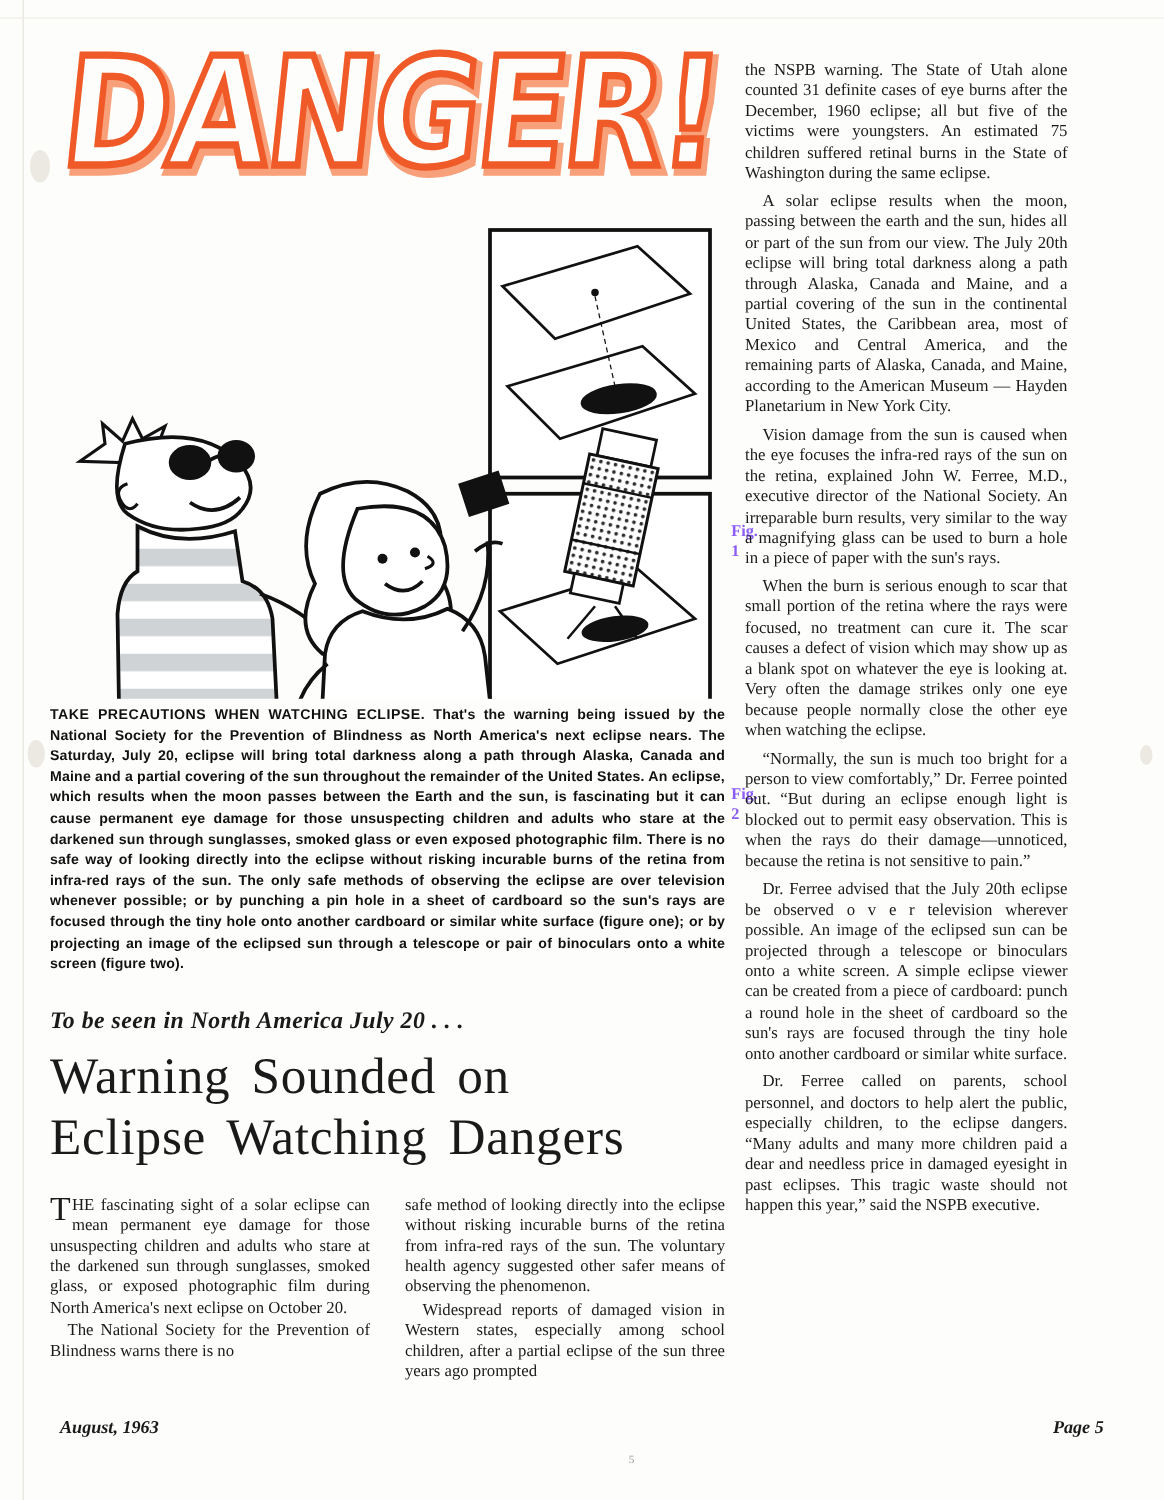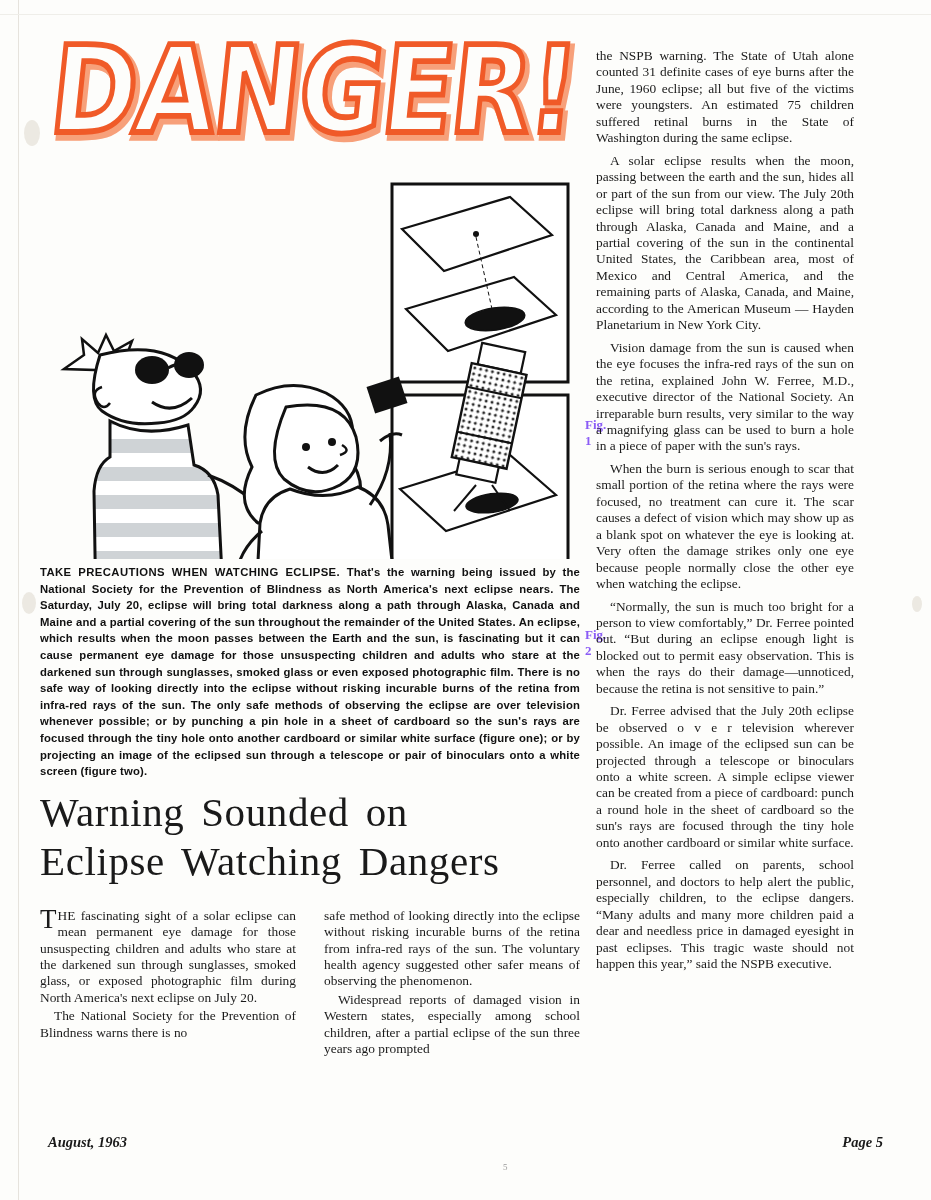--- a/index.html
+++ b/index.html
@@ -268,40 +268,41 @@
       </svg>
 
       <div class="fig-label" id="fig1-label">Fig. 1</div>
       <div class="fig-label" id="fig2-label">Fig. 2</div>
     </div>
 
     <div class="caption">
       <span class="lead">TAKE PRECAUTIONS WHEN WATCHING ECLIPSE.</span><span> That's the warning being issued by the National Society for the Prevention of Blindness as North America's next eclipse nears. The Saturday, July 20, eclipse will bring total darkness along a path through Alaska, Canada and Maine and a partial covering of the sun throughout the remainder of the United States. An eclipse, which results when the moon passes between the Earth and the sun, is fascinating but it can cause permanent eye damage for those unsuspecting children and adults who stare at the darkened sun through sunglasses, smoked glass or even exposed photographic film. There is no safe way of looking directly into the eclipse without risking incurable burns of the retina from infra-red rays of the sun. The only safe methods of observing the eclipse are over television whenever possible; or by punching a pin hole in a sheet of cardboard so the sun's rays are focused through the tiny hole onto another cardboard or similar white surface (figure one); or by projecting an image of the eclipsed sun through a telescope or pair of binoculars onto a white screen (figure two).</span>
     </div>
 
+    <div class="kicker">To be seen in North America July 20 . . .</div>
 
     <div class="headline">
       <div>Warning  Sounded  on</div>
       <div>Eclipse  Watching  Dangers</div>
     </div>
 
     <div class="body-cols">
       <div class="body-col">
-        <p class="dropcap-p"><span class="dropcap">T</span><span>HE fascinating sight of a solar eclipse can mean permanent eye damage for those unsuspecting children and adults who stare at the darkened sun through sunglasses, smoked glass, or exposed photographic film during North America's next eclipse on July 20.</span></p>
+        <p class="dropcap-p"><span class="dropcap">T</span><span>HE fascinating sight of a solar eclipse can mean permanent eye damage for those unsuspecting children and adults who stare at the darkened sun through sunglasses, smoked glass, or exposed photographic film during North America's next eclipse on October 20.</span></p>
         <p>The National Society for the Prevention of Blindness warns there is no</p>
       </div>
       <div class="body-col">
         <p style="text-indent:0">safe method of looking directly into the eclipse without risking incurable burns of the retina from infra-red rays of the sun. The voluntary health agency suggested other safer means of observing the phenomenon.</p>
         <p>Widespread reports of damaged vision in Western states, especially among school children, after a partial eclipse of the sun three years ago prompted</p>
       </div>
     </div>
   </div>
 
   <div class="right-col">
-    <p style="text-indent:0">the NSPB warning. The State of Utah alone counted 31 definite cases of eye burns after the June, 1960 eclipse; all but five of the victims were youngsters. An estimated 75 children suffered retinal burns in the State of Washington during the same eclipse.</p>
+    <p style="text-indent:0">the NSPB warning. The State of Utah alone counted 31 definite cases of eye burns after the December, 1960 eclipse; all but five of the victims were youngsters. An estimated 75 children suffered retinal burns in the State of Washington during the same eclipse.</p>
     <p>A solar eclipse results when the moon, passing between the earth and the sun, hides all or part of the sun from our view. The July 20th eclipse will bring total darkness along a path through Alaska, Canada and Maine, and a partial covering of the sun in the continental United States, the Caribbean area, most of Mexico and Central America, and the remaining parts of Alaska, Canada, and Maine, according to the American Museum — Hayden Planetarium in New York City.</p>
     <p>Vision damage from the sun is caused when the eye focuses the infra-red rays of the sun on the retina, explained John W. Ferree, M.D., executive director of the National Society. An irreparable burn results, very similar to the way a magnifying glass can be used to burn a hole in a piece of paper with the sun's rays.</p>
     <p>When the burn is serious enough to scar that small portion of the retina where the rays were focused, no treatment can cure it. The scar causes a defect of vision which may show up as a blank spot on whatever the eye is looking at. Very often the damage strikes only one eye because people normally close the other eye when watching the eclipse.</p>
     <p>“Normally, the sun is much too bright for a person to view comfortably,” Dr. Ferree pointed out. “But during an eclipse enough light is blocked out to permit easy observation. This is when the rays do their damage—unnoticed, because the retina is not sensitive to pain.”</p>
     <p>Dr. Ferree advised that the July 20th eclipse be observed o v e r television wherever possible. An image of the eclipsed sun can be projected through a telescope or binoculars onto a white screen. A simple eclipse viewer can be created from a piece of cardboard: punch a round hole in the sheet of cardboard so the sun's rays are focused through the tiny hole onto another cardboard or similar white surface.</p>
     <p>Dr. Ferree called on parents, school personnel, and doctors to help alert the public, especially children, to the eclipse dangers. “Many adults and many more children paid a dear and needless price in damaged eyesight in past eclipses. This tragic waste should not happen this year,” said the NSPB executive.</p>
   </div>
 
   <div class="footer-left">August, 1963</div>
   <div class="footer-right">Page  5</div>

